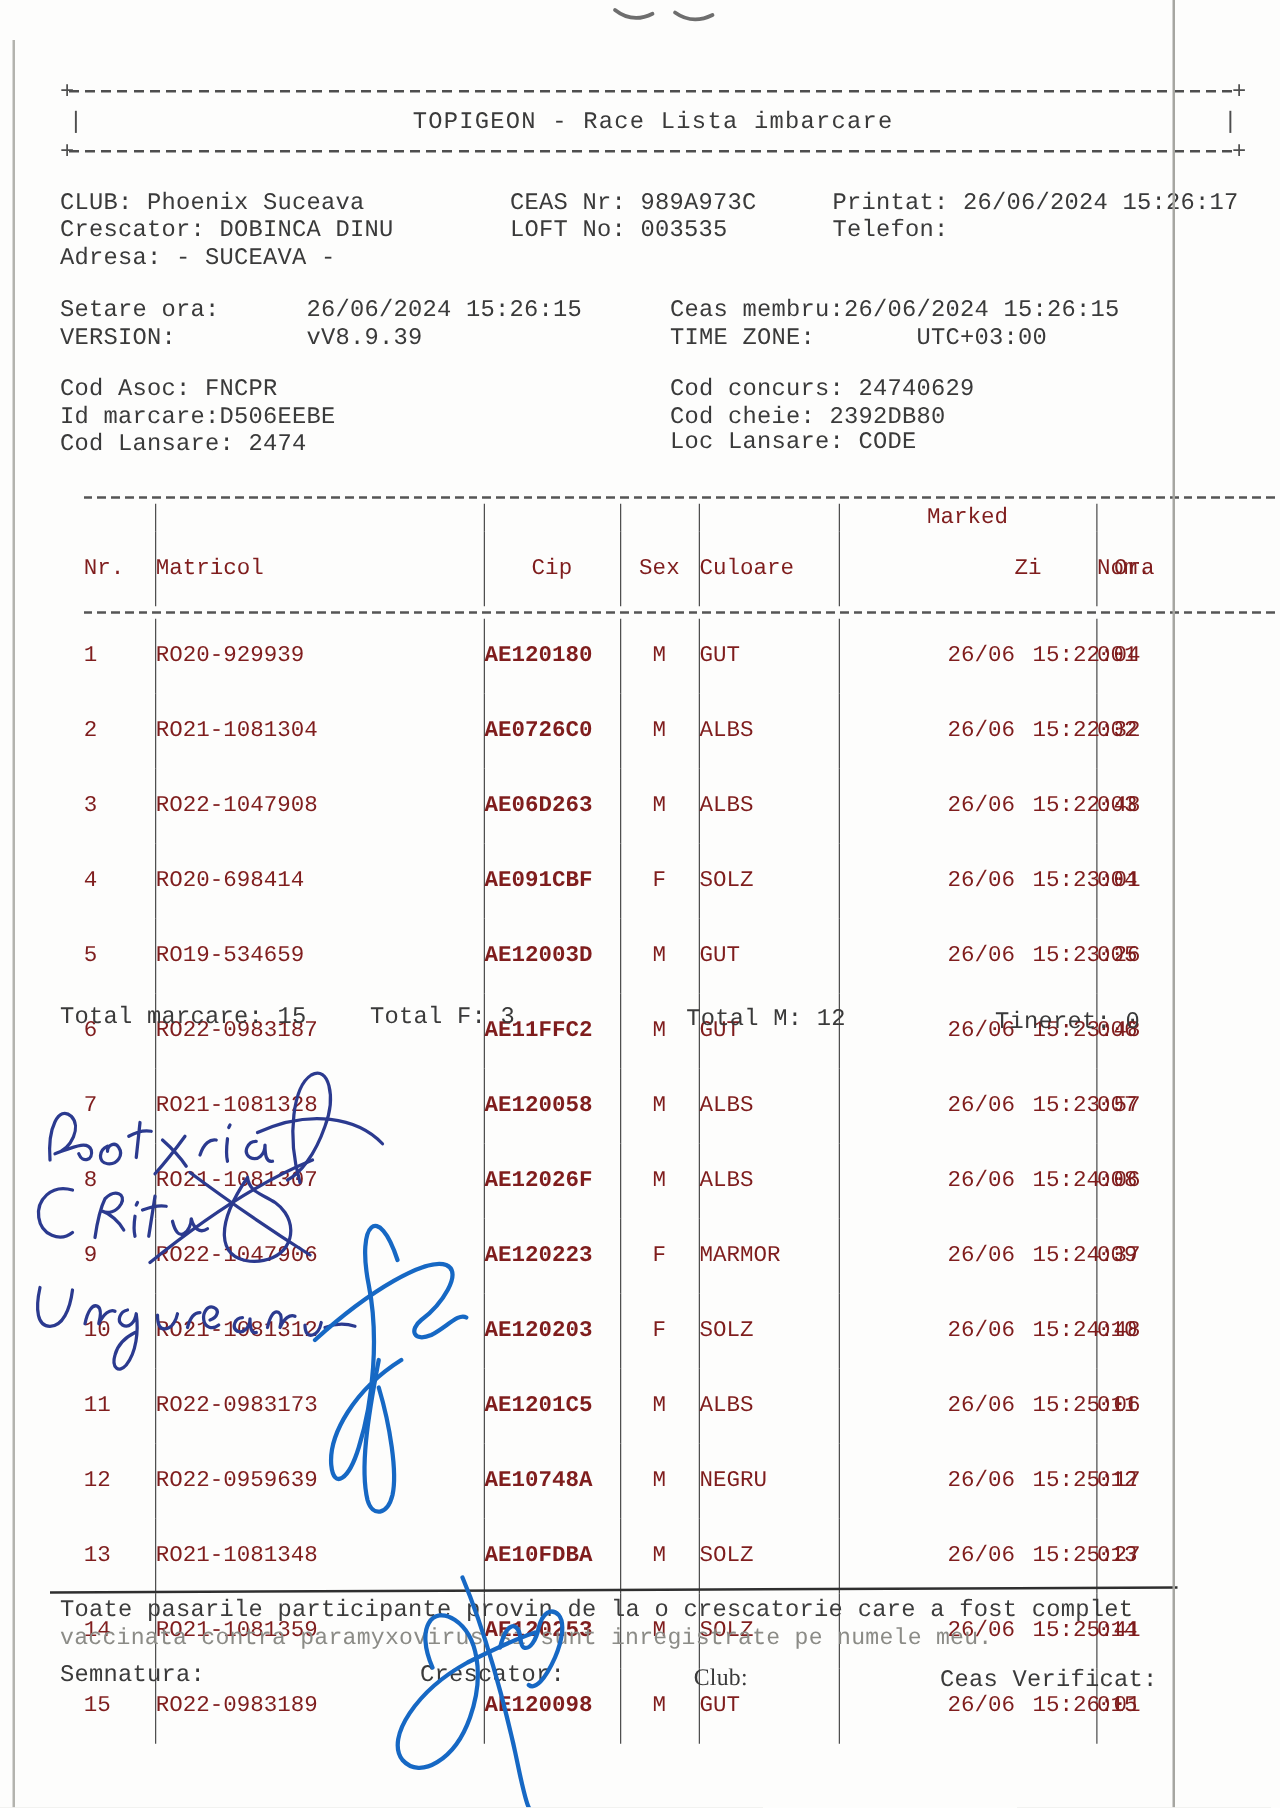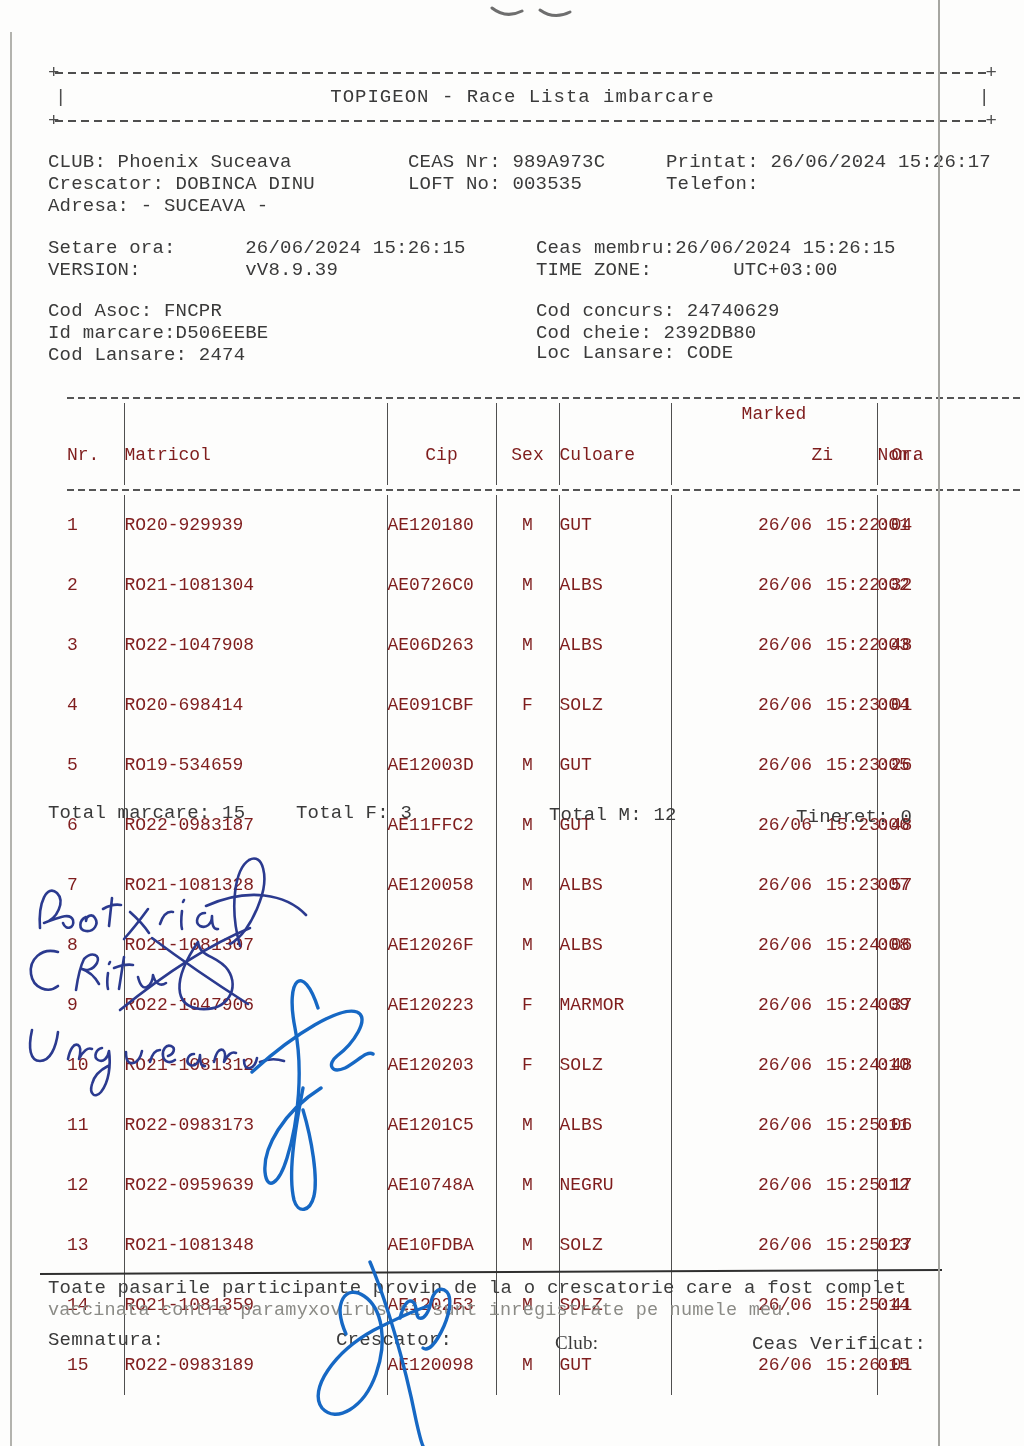--- a/index.html
+++ b/index.html
@@ -37,21 +37,21 @@
   .h-nr  { padding-left:12px; }
   .h-mat { }
   .h-cip { text-align:center; }
   .h-sex { text-align:center; }
   .h-cul { padding-left:10px; }
   .h-nom { padding-left:18px; }
   .hz-zi  { margin-left:32px; }
   .hz-ora { margin-left:58px; }
   .c-nr  { padding-left:14px; }
   .c-mat { padding-left:14px; }
-  .c-cip { padding-left:12px; }
+  .c-cip { padding-left:12px;font-weight:bold; }
   .c-sex { text-align:center; }
   .c-cul { padding-left:12px; }
   .c-mark { padding-left:8px; }
   .c-mark .ora { margin-left:14px; }
   .c-nom { padding-left:12px; }
 
   
   .scanline { position:absolute; z-index:6; }
   .scan-left  { left:10px; top:32px; width:2px; height:1414px; background:#b3b3ae; }
   .scan-right { left:938px; top:0; width:2px; height:1446px; background:#a6a6a1; }

